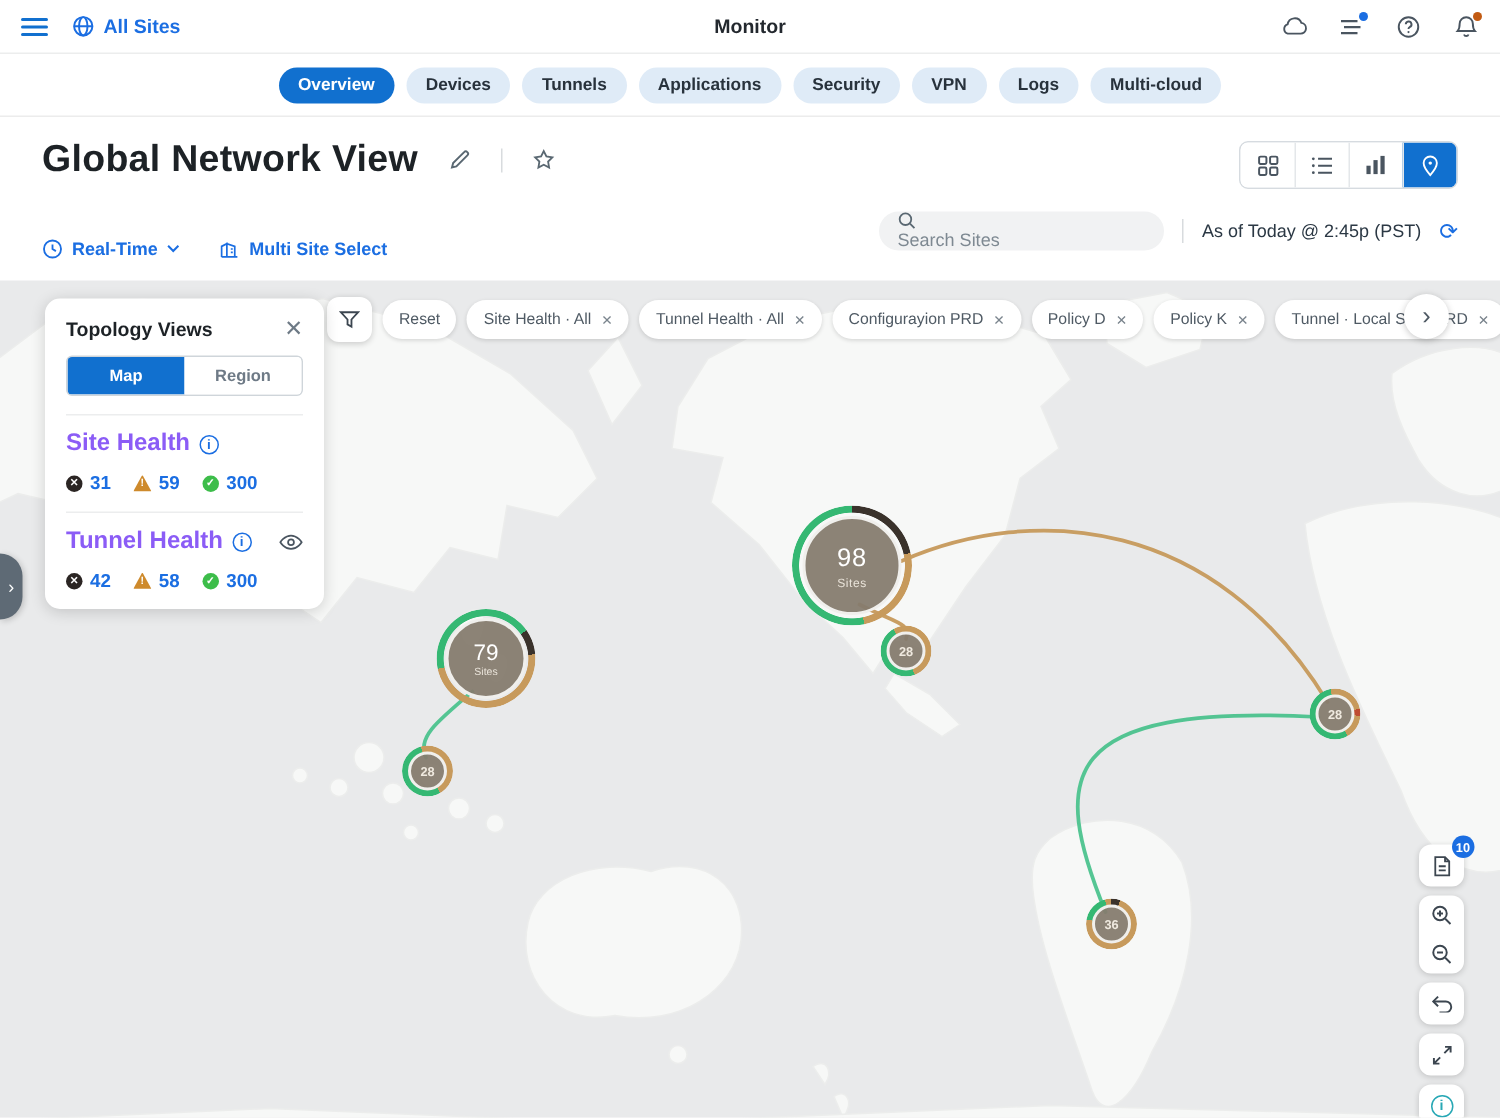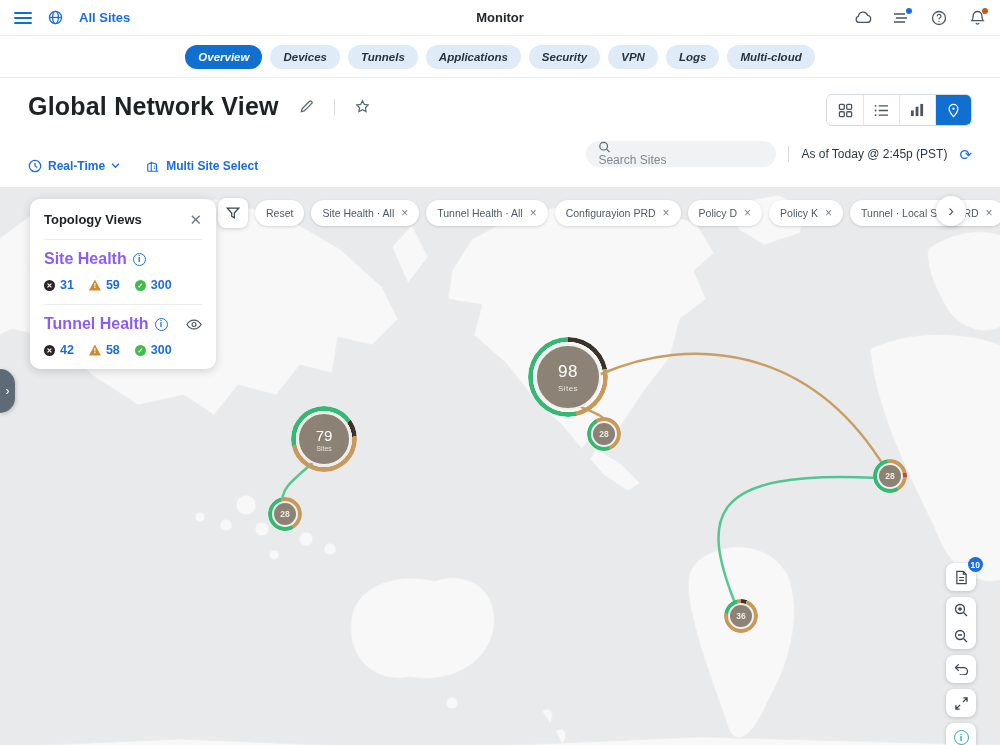--- a/index.html
+++ b/index.html
@@ -5,30 +5,30 @@
   * { margin:0; padding:0; box-sizing:border-box; }
   html,body { width:1000px; height:745px; overflow:hidden;
     font-family:"Liberation Sans", sans-serif; background:#fff; color:#23282E; }
 
   
   .topbar { height:36px; display:flex; align-items:center; padding:0 14px;
     position:relative; background:#fff; border-bottom:1px solid #eceded; }
   .topbar-left { display:flex; align-items:center; gap:16px; }
   .hamburger { width:18px; cursor:pointer; }
   .hamburger span { display:block; height:2px; background:#1170CF; border-radius:1px; margin:3px 0; }
-  .site-sel { display:flex; align-items:center; gap:16px; color:#1B6EE2; font-size:13px; font-weight:700; cursor:pointer; }
+  .site-sel { display:flex; align-items:center; gap:6px; color:#1B6EE2; font-size:13px; font-weight:700; cursor:pointer; }
   .app-title { position:absolute; left:0; right:0; text-align:center; font-size:13px; font-weight:700; color:#23282E; pointer-events:none; }
   .topbar-right { margin-left:auto; display:flex; align-items:center; gap:20px; }
   .tb-ic { position:relative; width:18px; height:18px; display:flex; align-items:center; justify-content:center; color:#4A5560; cursor:pointer; }
   .dot { position:absolute; width:6px; height:6px; border-radius:50%; top:-1px; right:-2px; }
   .dot.blue { background:#1B6EE2; } .dot.orange { background:#C25A12; }
 
   
   .tabsbar { height:42px; background:#fff; border-bottom:1px solid #ececec;
-    display:flex; align-items:center; justify-content:center; gap:8px;font-style:italic; }
+    display:flex; align-items:center; justify-content:center; gap:8px; }
   .tab { height:24px; padding:0 13px; border-radius:12px; font-size:11.5px; font-weight:700;
     background:#DFEBF7; color:#28323C; display:flex; align-items:center; cursor:pointer; }
   .tab.active { background:#1170CF; color:#fff; }
 
   
   .pagehead { background:#fff; padding:14px 28px 0 28px; position:relative; }
   .title-row { display:flex; align-items:center; gap:20px; }
   .page-title { font-size:25px; font-weight:700; color:#1D2226; letter-spacing:.2px; }
   .t-ic { color:#5A6872; display:flex; align-items:center; cursor:pointer; }
   .vdiv { width:1px; height:16px; background:#d8dbde; }
@@ -347,20 +347,24 @@
     </div>
 
   </div>
   <div class="scrollbtn">›</div>
 
   <div class="panel">
     <div class="panel-title-row">
       <span class="panel-title">Topology Views</span>
       <span class="closex">✕</span>
     </div>
+    <div class="seg">
+      <div class="seg-btn active">Map</div>
+      <div class="seg-btn">Region</div>
+    </div>
     <hr>
     <div class="sec-label-row">
       <span class="sec-label">Site Health</span>
       <span class="info-ic">i</span>
     </div>
     <div class="stats">
       <span class="stat">
         <span class="ic-crit">✕</span>
         <span>31</span>
       </span>

